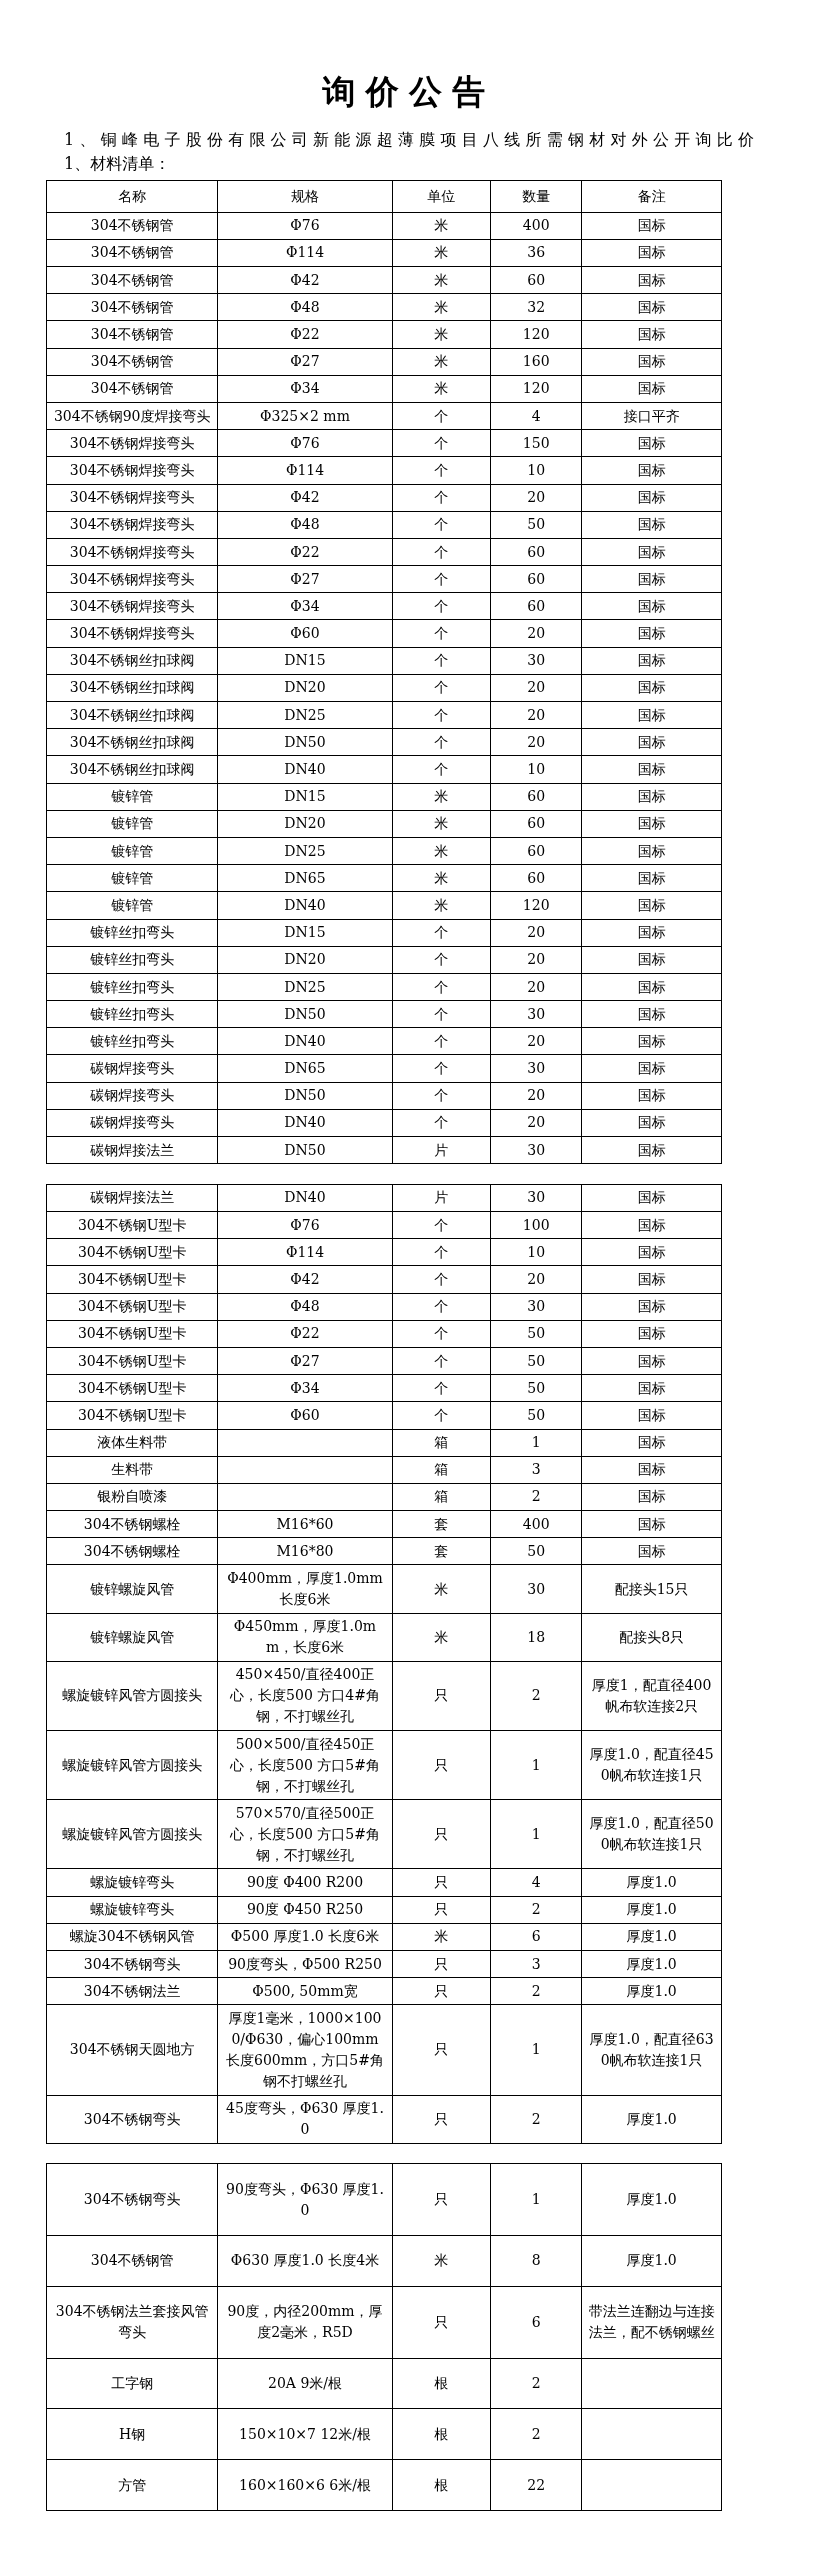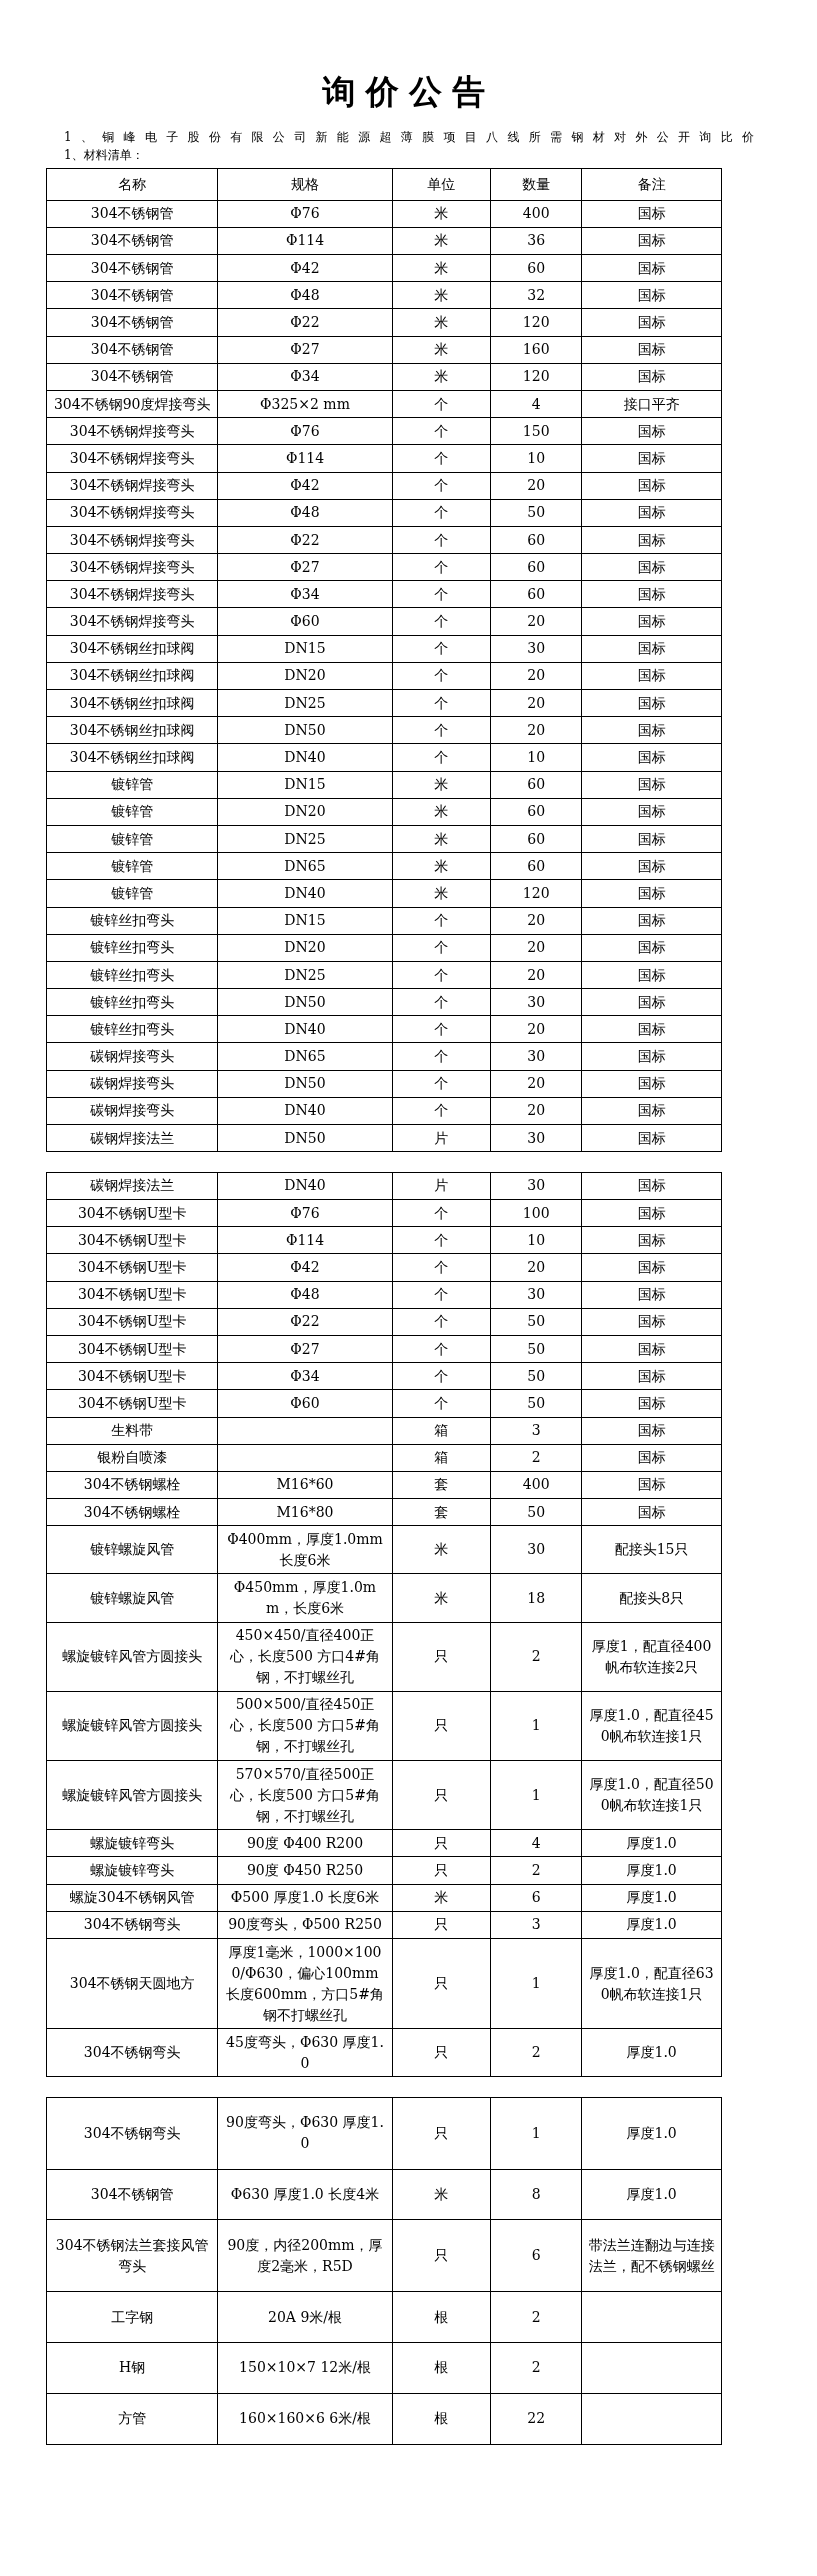--- a/index.html
+++ b/index.html
@@ -20,21 +20,21 @@
     font-size: 33px;
     font-weight: bold;
     text-align: center;
     letter-spacing: 10.3px;
     margin: 0 0 13.4px 0;
   }
   .intro {
     margin: 0 64px;
   }
   .intro p {
-    font-size: 12px;
+    font-size: 16px;
     line-height: 1.5;
     margin: 0;
   }
   .intro p.spread {
     text-align: justify;
     text-align-last: justify;
   }
   table.materials {
     border-collapse: collapse;
     table-layout: fixed;
@@ -402,20 +402,27 @@
           <td>国标</td>
         </tr>
         <tr>
           <td>304不锈钢U型卡</td>
           <td>Φ60</td>
           <td>个</td>
           <td>50</td>
           <td>国标</td>
         </tr>
         <tr>
+          <td>液体生料带</td>
+          <td></td>
+          <td>箱</td>
+          <td>1</td>
+          <td>国标</td>
+        </tr>
+        <tr>
           <td>生料带</td>
           <td></td>
           <td>箱</td>
           <td>3</td>
           <td>国标</td>
         </tr>
         <tr>
           <td>银粉自喷漆</td>
           <td></td>
           <td>箱</td>
@@ -490,20 +497,27 @@
           <td>Φ500 厚度1.0 长度6米</td>
           <td>米</td>
           <td>6</td>
           <td>厚度1.0</td>
         </tr>
         <tr>
           <td>304不锈钢弯头</td>
           <td>90度弯头，Φ500 R250</td>
           <td>只</td>
           <td>3</td>
+          <td>厚度1.0</td>
+        </tr>
+        <tr>
+          <td>304不锈钢法兰</td>
+          <td>Φ500, 50mm宽</td>
+          <td>只</td>
+          <td>2</td>
           <td>厚度1.0</td>
         </tr>
         <tr>
           <td>304不锈钢天圆地方</td>
           <td>厚度1毫米，1000×1000/Φ630，偏心100mm 长度600mm，方口5#角钢不打螺丝孔</td>
           <td>只</td>
           <td>1</td>
           <td>厚度1.0，配直径630帆布软连接1只</td>
         </tr>
         <tr>

